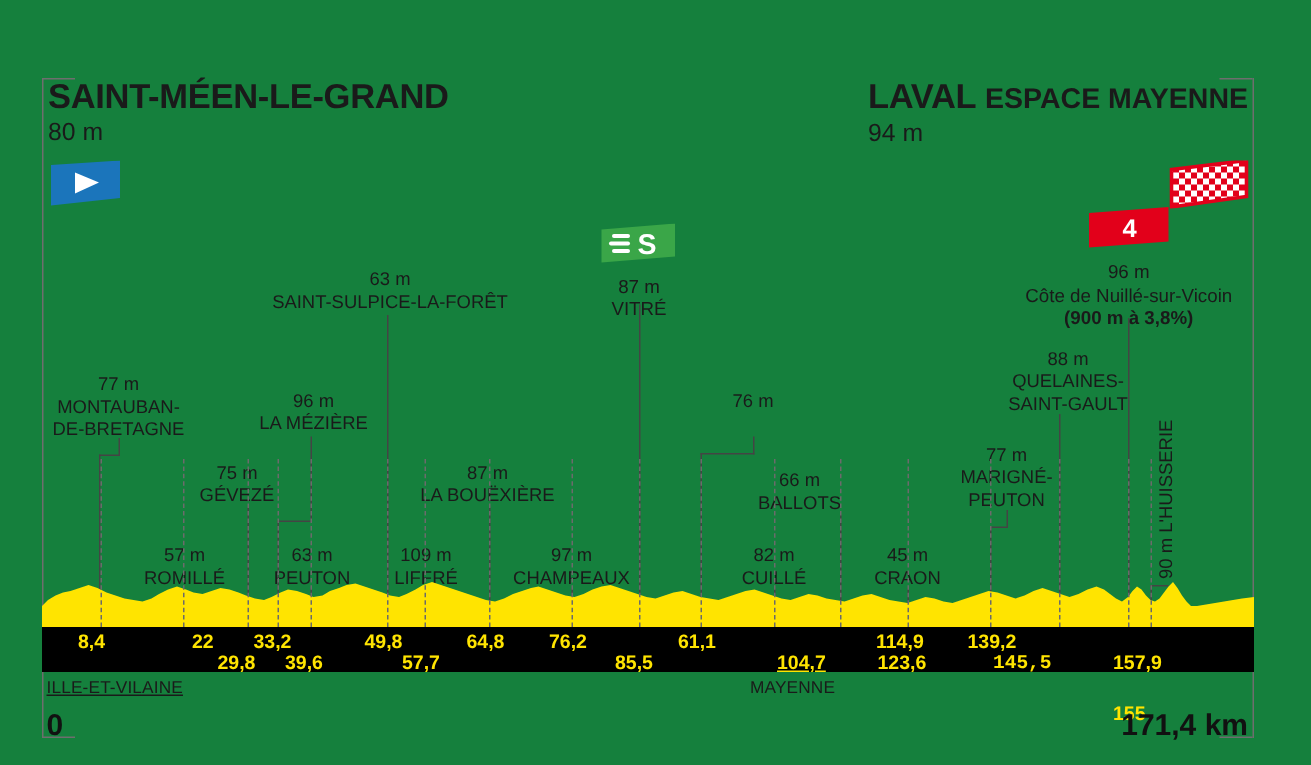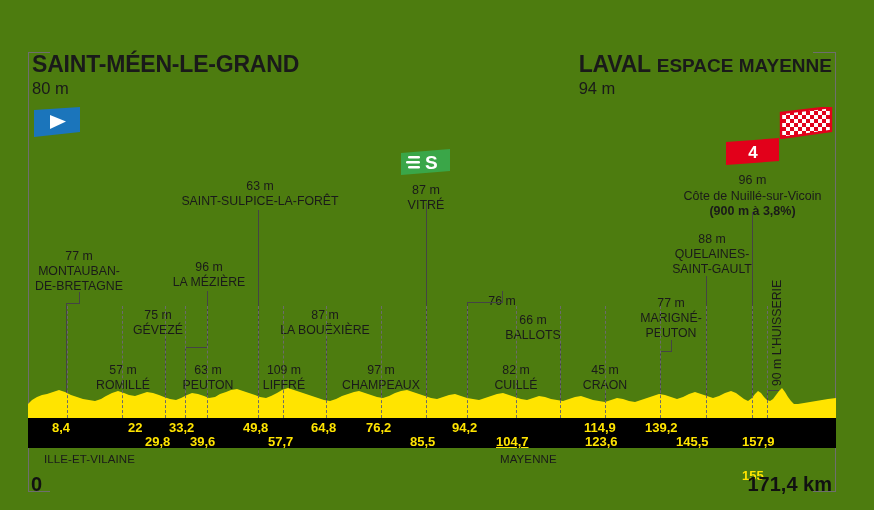--- a/index.html
+++ b/index.html
@@ -1,19 +1,19 @@
 <!DOCTYPE html>
 <html><head>
 <meta charset="utf-8">
 <style>
   html,body{margin:0;padding:0;background:#ffffff;}
   body{width:874px;height:510px;overflow:hidden;
        font-family:"Liberation Sans","DejaVu Sans",sans-serif;
        color:#1a1a1a;-webkit-font-smoothing:antialiased;}
-  #stage{position:relative;width:874px;height:510px;background:#4d7c0f;}
+  #stage{position:relative;width:874px;height:510px;background:#15803d;}
 
   
   .frame-left{position:absolute;left:28px;top:52px;width:1px;height:440px;background:#6e6e6e;}
   .frame-left-top{position:absolute;left:28px;top:52px;width:22px;height:1px;background:#6e6e6e;}
   .frame-left-bot{position:absolute;left:28px;top:491px;width:22px;height:1px;background:#6e6e6e;}
   .frame-right{position:absolute;left:835px;top:52px;width:1px;height:440px;background:#6e6e6e;}
   .frame-right-top{position:absolute;left:813px;top:52px;width:22px;height:1px;background:#6e6e6e;}
   .frame-right-bot{position:absolute;left:813px;top:491px;width:22px;height:1px;background:#6e6e6e;}
 
   
@@ -188,21 +188,21 @@
   <div class="ld v" style="left:326px;top:338px;height:70px;"></div>
 
   <div class="town" style="left:333px;top:363px;width:96px;">
     <span class="alt">97 m</span>
     <span class="nm">CHAMPEAUX</span>
   </div>
   <div class="ld v" style="left:381px;top:392px;height:16px;"></div>
 
   <div class="ld v" style="left:426px;top:203px;height:205px;"></div>
 
-  <div class="town" style="left:426px;top:260px;width:152px;margin-top:34px;">
+  <div class="town" style="left:426px;top:260px;width:152px;">
     <span class="alt">76 m</span>
   </div>
   <div class="ld v" style="left:502px;top:291px;height:12px;"></div>
   <div class="ld h" style="left:467px;top:302px;width:36px;"></div>
   <div class="ld v" style="left:467px;top:302px;height:106px;"></div>
 
   <div class="town" style="left:478px;top:363px;width:76px;">
     <span class="alt">82 m</span>
     <span class="nm">CUILLÉ</span>
   </div>
@@ -284,33 +284,33 @@
   <div class="kmtick" style="left:767px;top:306px;height:112px;"></div>
 
   <div class="kmbar"></div>
 
   <div class="kmlabel" style="left:52px;top:420px;">8,4</div>
   <div class="kmlabel" style="left:128px;top:420px;">22</div>
   <div class="kmlabel" style="left:169px;top:420px;">33,2</div>
   <div class="kmlabel" style="left:243px;top:420px;">49,8</div>
   <div class="kmlabel" style="left:311px;top:420px;">64,8</div>
   <div class="kmlabel" style="left:366px;top:420px;">76,2</div>
-  <div class="kmlabel" style="left:452px;top:420px;">94,2</div>
+  <div class="kmlabel" style="left:452px;top:420px;">61,1</div>
   <div class="kmlabel" style="left:543px;top:420px;margin-left:41px;">114,9</div>
   <div class="kmlabel" style="left:645px;top:420px;">139,2</div>
   <div class="kmlabel" style="left:742px;top:420px;margin-top:48px;">155</div>
 
   <div class="kmlabel" style="left:145px;top:434px;">29,8</div>
   <div class="kmlabel" style="left:190px;top:434px;">39,6</div>
   <div class="kmlabel" style="left:268px;top:434px;">57,7</div>
   <div class="kmlabel" style="left:410px;top:434px;">85,5</div>
-  <div class="kmlabel" style="left:496px;top:434px;text-decoration:underline;">104,7</div>
+  <div class="kmlabel" style="left:518px;top:434px;text-decoration:underline;">104,7</div>
   <div class="kmlabel" style="left:585px;top:434px;">123,6</div>
-  <div class="kmlabel" style="left:676px;top:434px;">145,5</div>
+  <div class="kmlabel" style="left:662px;top:434px;font-family:Liberation Mono, monospace;">145,5</div>
   <div class="kmlabel" style="left:742px;top:434px;">157,9</div>
 
-  <div class="dept" style="left:44px;">ILLE-ET-VILAINE</div>
+  <div class="dept" style="left:31px;text-decoration:underline;">ILLE-ET-VILAINE</div>
   <div class="dept" style="left:500px;">MAYENNE</div>
 
   <div class="scale scale-start">0</div>
   <div class="scale scale-end">171,4 km</div>
 
 </div>
 
 </body></html>

